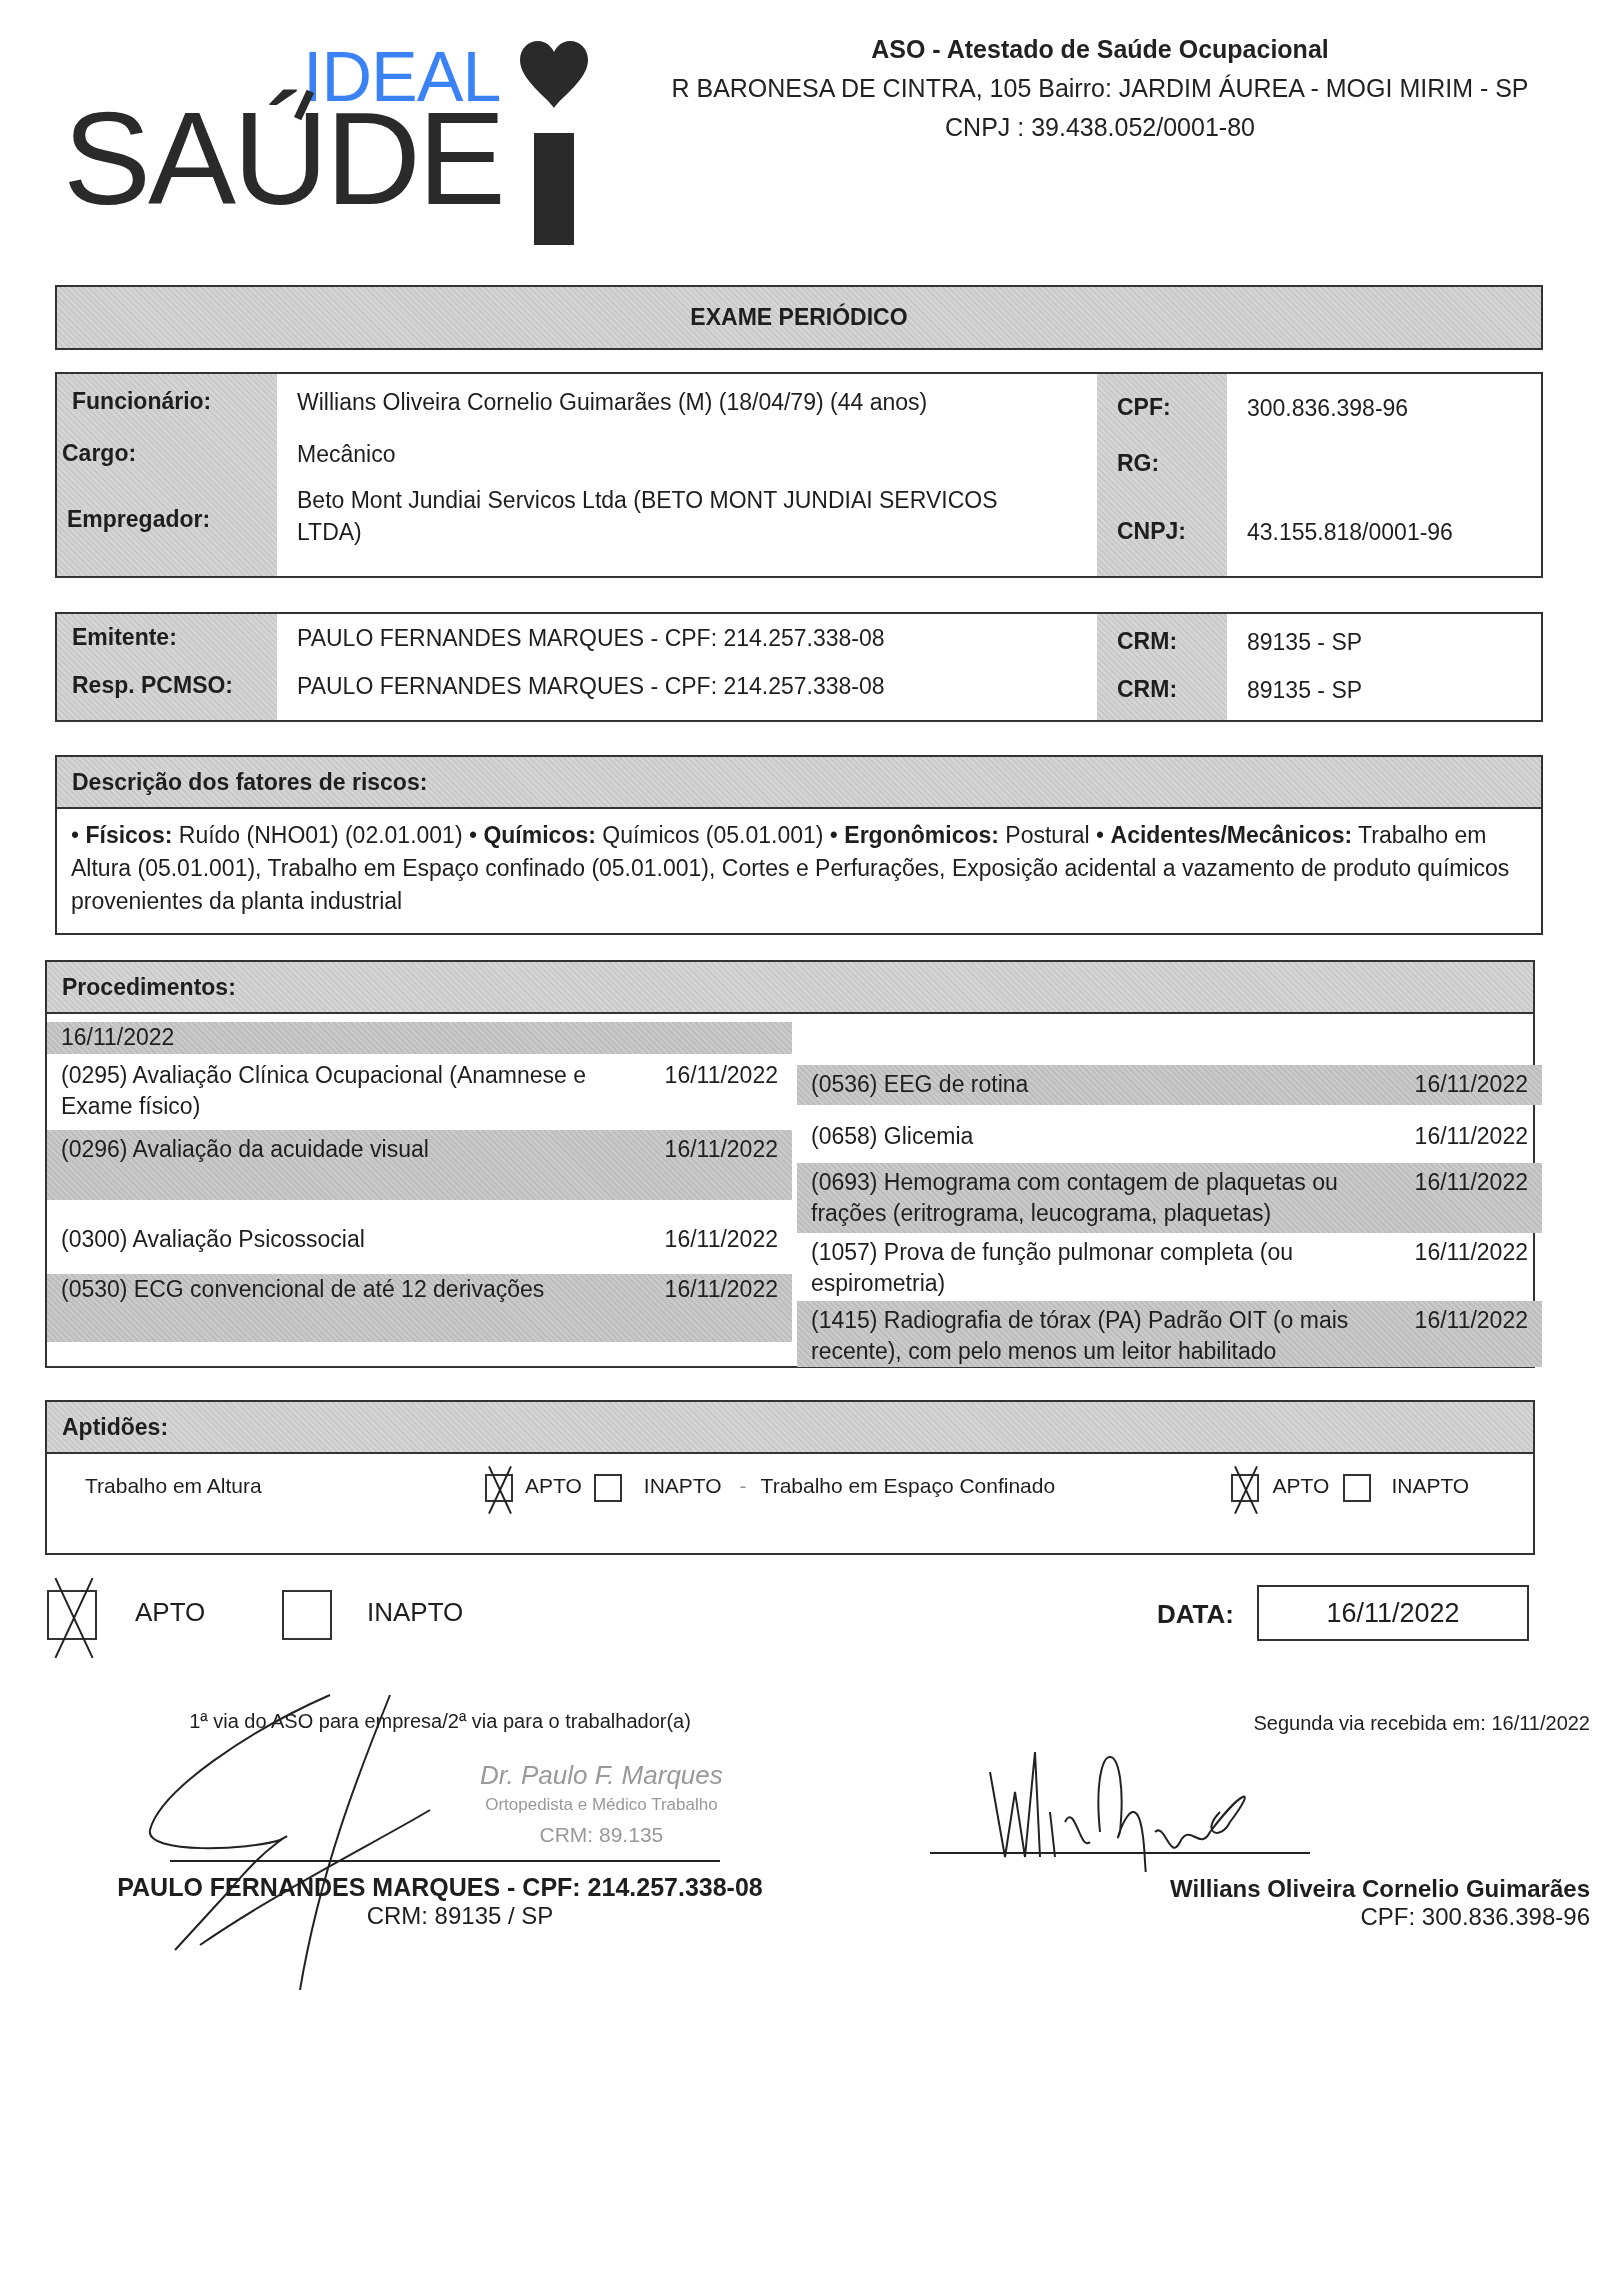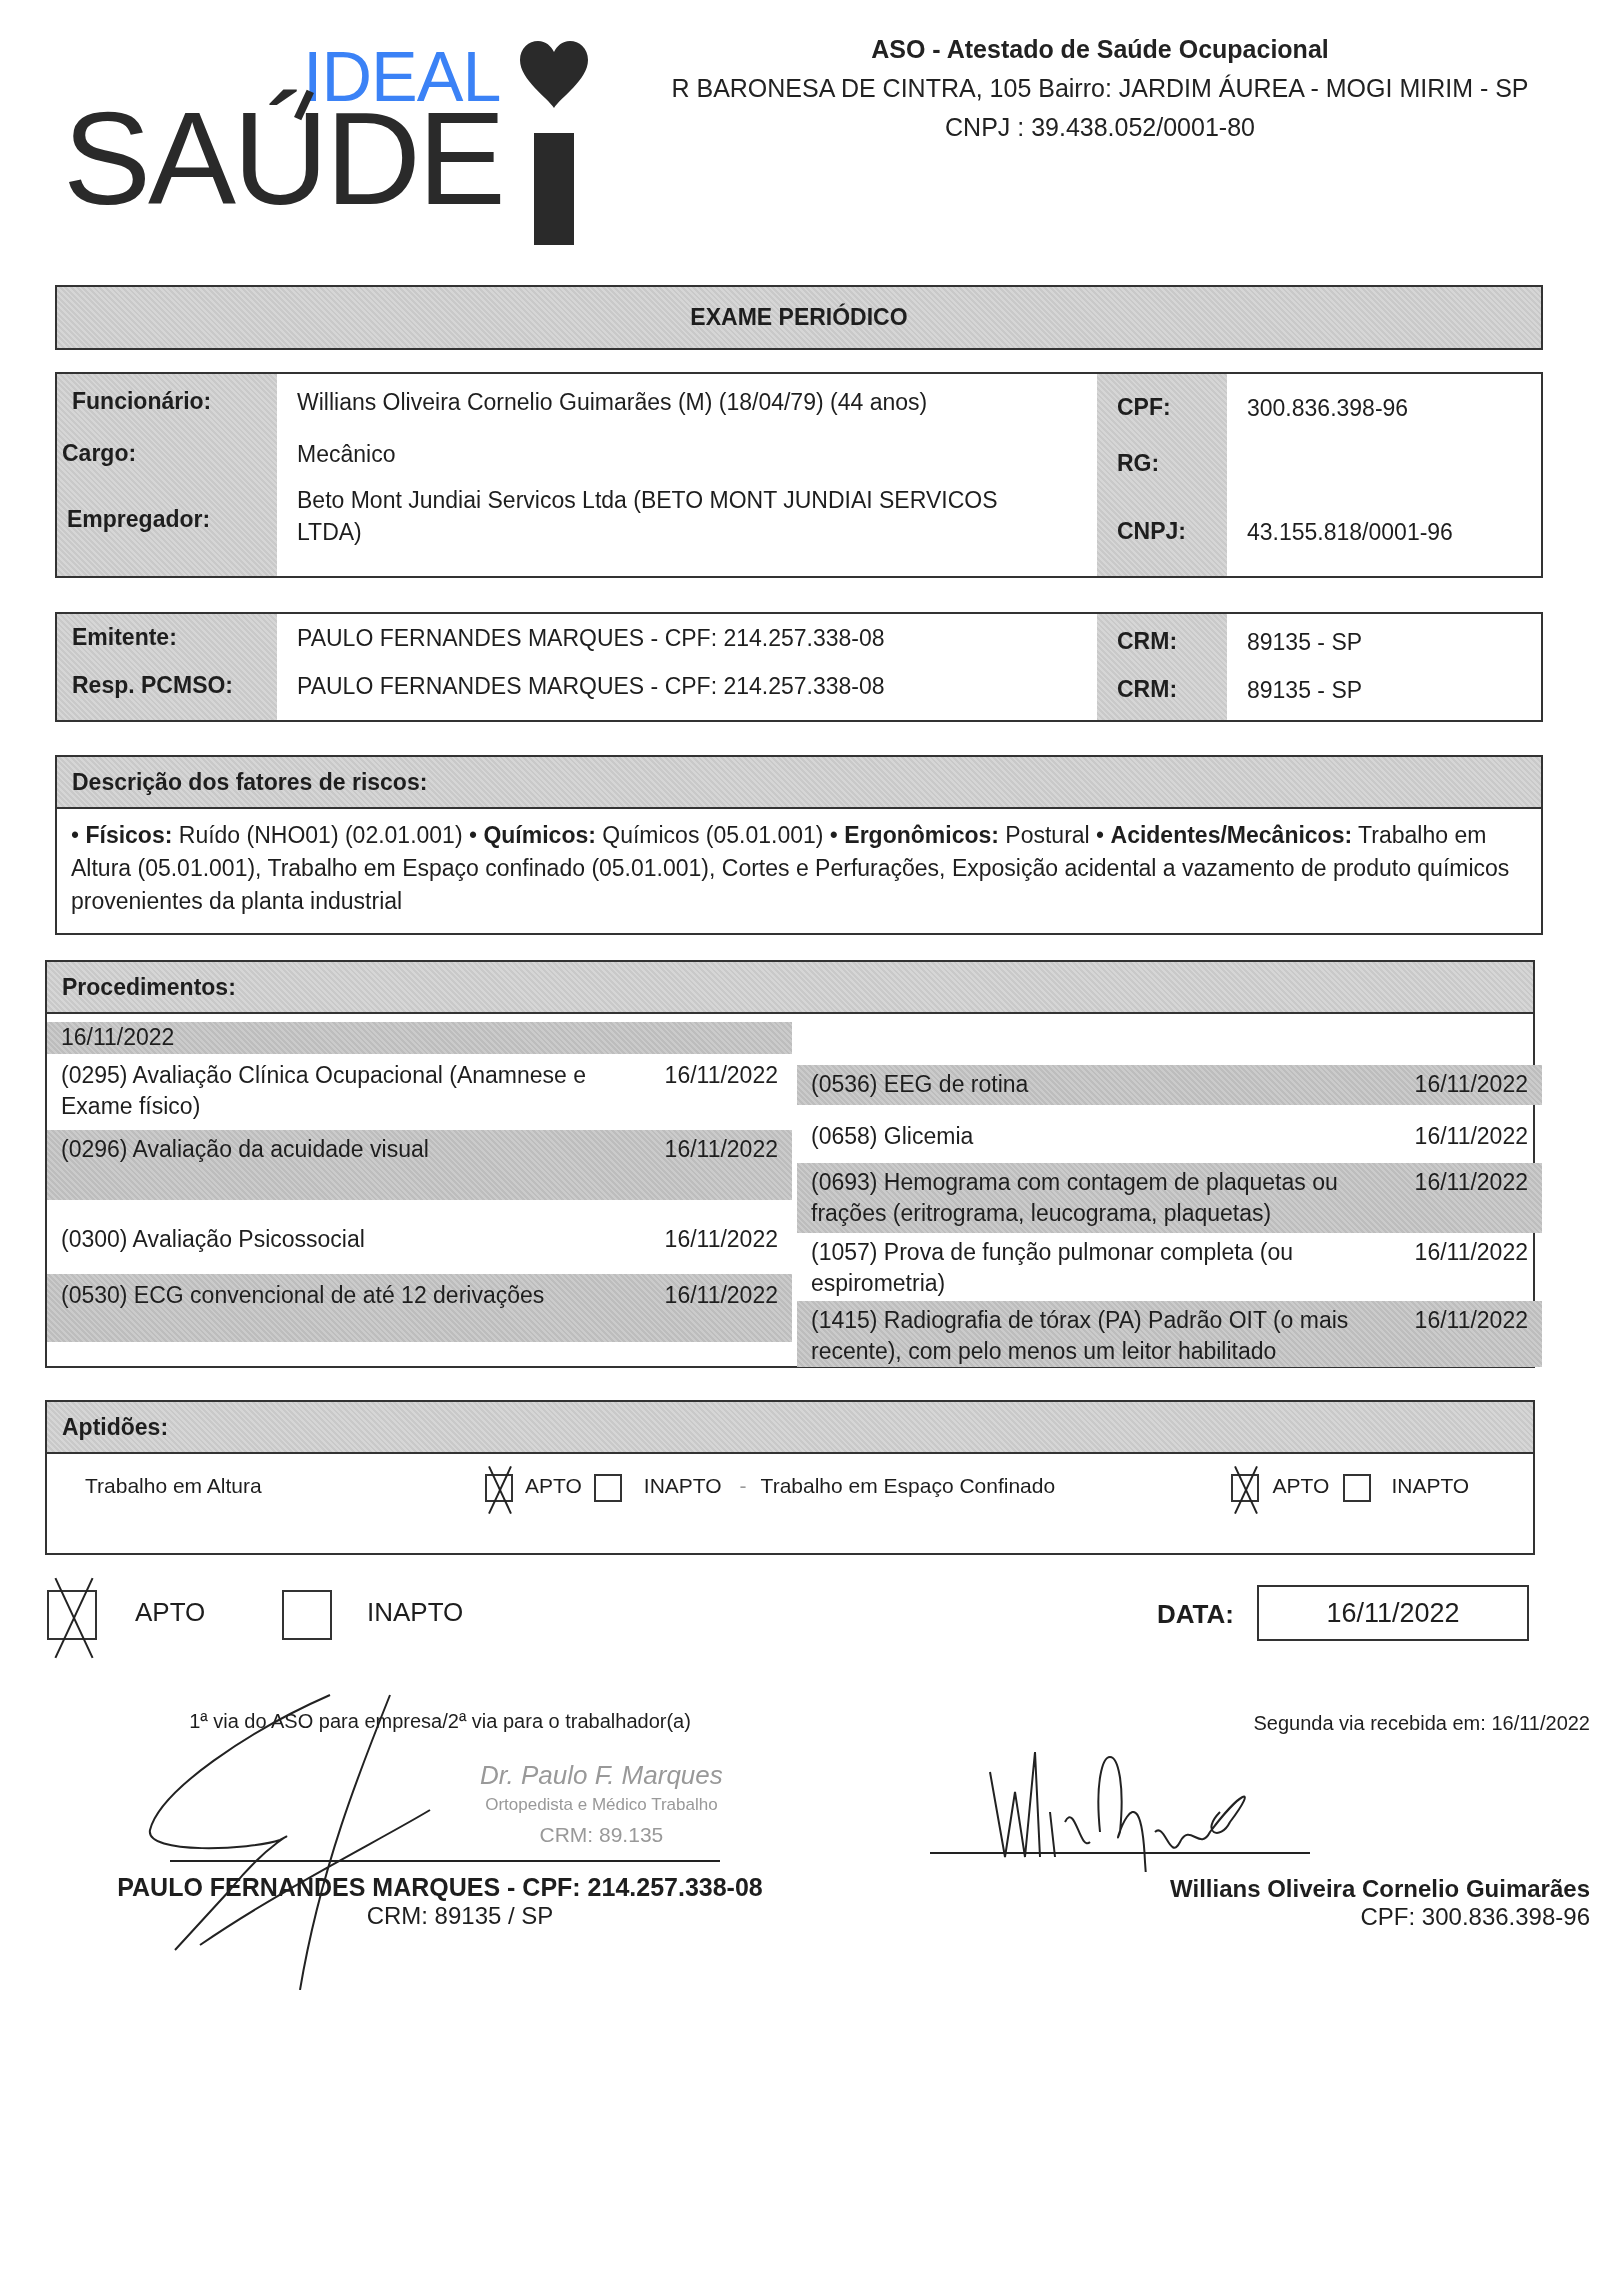--- a/index.html
+++ b/index.html
@@ -145,21 +145,21 @@
         <span class="pdate">16/11/2022</span>
       </div>
     <div class="prow shaded" style="height:70px;padding-top:4px">
         <span class="pname">(0296) Avaliação da acuidade visual</span>
         <span class="pdate">16/11/2022</span>
       </div>
     <div class="prow" style="height:74px;padding-top:24px">
         <span class="pname">(0300) Avaliação Psicossocial</span>
         <span class="pdate">16/11/2022</span>
       </div>
-    <div class="prow shaded" style="height:68px;padding-top:6px">
+    <div class="prow shaded" style="height:68px;padding-top:0">
         <span class="pname">(0530) ECG convencional de até 12 derivações</span>
         <span class="pdate">16/11/2022</span>
       </div>
   </div>
   <div class="col right">
     <div class="prow shaded" style="height:40px;padding-top:4px">
         <span class="pname">(0536) EEG de rotina</span>
         <span class="pdate">16/11/2022</span>
       </div>
     <div class="prow" style="height:58px;padding-top:16px">

